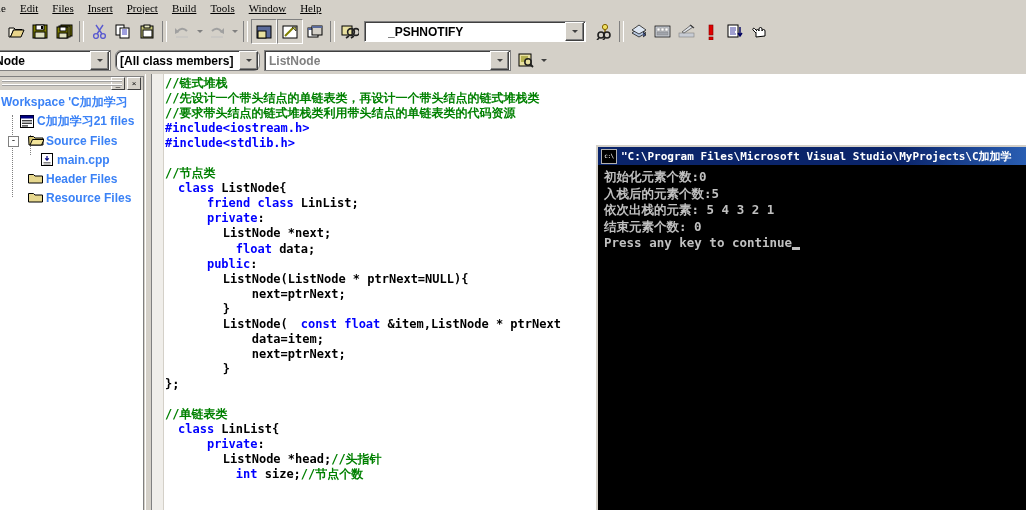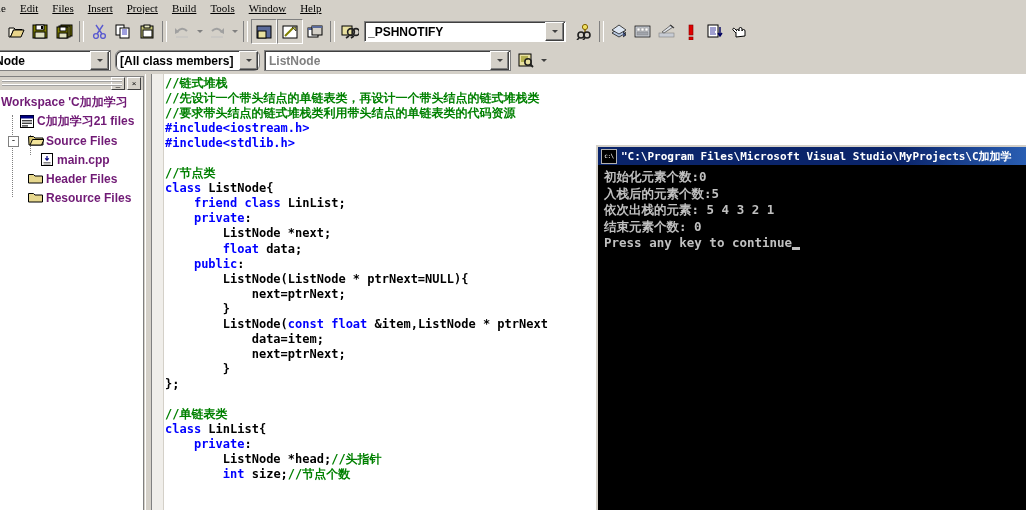--- a/index.html
+++ b/index.html
@@ -40,21 +40,21 @@
   .dropcaret{
     width:11px;height:23px;display:flex;align-items:center;justify-content:center;
   }
   .caret{width:0;height:0;border-left:3px solid transparent;border-right:3px solid transparent;border-top:3px solid #404040;}
   .caret.dis{border-top-color:#808080;}
 
   .findbox{
     width:200px;height:19px;background:#fff;border:1px solid #808080;
     border-right-color:#fff;border-bottom-color:#fff;
     box-shadow:inset 1px 1px 0 #404040;
-    display:flex;align-items:center;margin-left:2px;
+    display:flex;align-items:center;margin-left:2px;padding-left:20px;
   }
   .findbox input{
     border:0;outline:0;width:172px;height:15px;font-size:12px;font-weight:bold;
     font-family:"Liberation Sans", sans-serif;padding-left:3px;background:transparent;color:#000;
   }
   .combo-arrow{
     width:17px;height:17px;background:#d4d0c8;border:1px solid #fff;
     border-right-color:#404040;border-bottom-color:#404040;
     display:flex;align-items:center;justify-content:center;margin-left:auto;margin-right:1px;
     box-shadow:inset -1px -1px 0 #808080;
@@ -90,21 +90,21 @@
   .wsTitle{
     position:absolute;left:0;top:0;width:143px;height:13px;background:#d4d0c8;
     display:flex;align-items:center;justify-content:flex-end;
   }
   .wsgrip{position:absolute;left:2px;top:3px;width:120px;height:7px;
      background:repeating-linear-gradient(to bottom,#fff 0 1px,#a0a0a0 1px 2px,transparent 2px 4px);}
   .wsbtn{width:12px;height:11px;background:#d4d0c8;border:1px solid #fff;
      border-right-color:#404040;border-bottom-color:#404040;margin-right:2px;
      display:flex;align-items:center;justify-content:center;font-size:8px;line-height:8px;color:#000;}
   .wsTree{position:absolute;left:0;top:14px;width:143px;height:418px;background:#fff;overflow:hidden;}
-  .trow{display:flex;align-items:center;height:19px;white-space:nowrap;font-size:12px;font-weight:bold;color:#701a75;}
+  .trow{display:flex;align-items:center;height:19px;white-space:nowrap;font-size:12px;font-weight:bold;color:#3b82f6;}
   .trow .lbl{font-family:"Liberation Sans", sans-serif;}
   .ind0{padding-left:1px;}
   .ind1{padding-left:18px;}
   .ind2{padding-left:27px;}
   .ind3{padding-left:38px;}
   .tico{width:17px;height:15px;margin-right:2px;display:flex;align-items:center;justify-content:center;flex:0 0 auto;}
   .plusbox{position:absolute;width:9px;height:9px;border:1px solid #808080;background:#fff;
      display:flex;align-items:center;justify-content:center;font-size:9px;line-height:7px;color:#000;font-family:"Liberation Mono",monospace;}
   .dotline{position:absolute;border-left:1px dotted #808080;}
 
@@ -114,21 +114,21 @@
   }
   .edSplit{position:absolute;left:0;top:0;width:5px;height:436px;background:#d4d0c8;
      border-left:1px solid #fff;border-right:1px solid #808080;}
   .edGutter{position:absolute;left:7px;top:0;width:11px;height:436px;
      background:#f0eeea;border-right:1px solid #d4d0c8;}
   .edText{
     position:absolute;left:20px;top:2px;width:861px;height:434px;overflow:hidden;
     font-family:"DejaVu Sans Mono", monospace;font-size:12px;font-weight:bold;line-height:15.05px;
     white-space:pre;color:#000;
   }
-  .k{color:#0000ff;}
+  .k{color:#0000ff;margin-left:13px;}
   .c{color:#008000;}
   .p{color:#0000ff;}
 
   
   .console{
     position:absolute;left:596px;top:71px;width:430px;height:365px;
     background:#000;border:2px solid #d4d0c8;border-right:0;border-bottom:0;
     box-shadow:0 0 0 0 transparent;
   }
   .conTitle{

